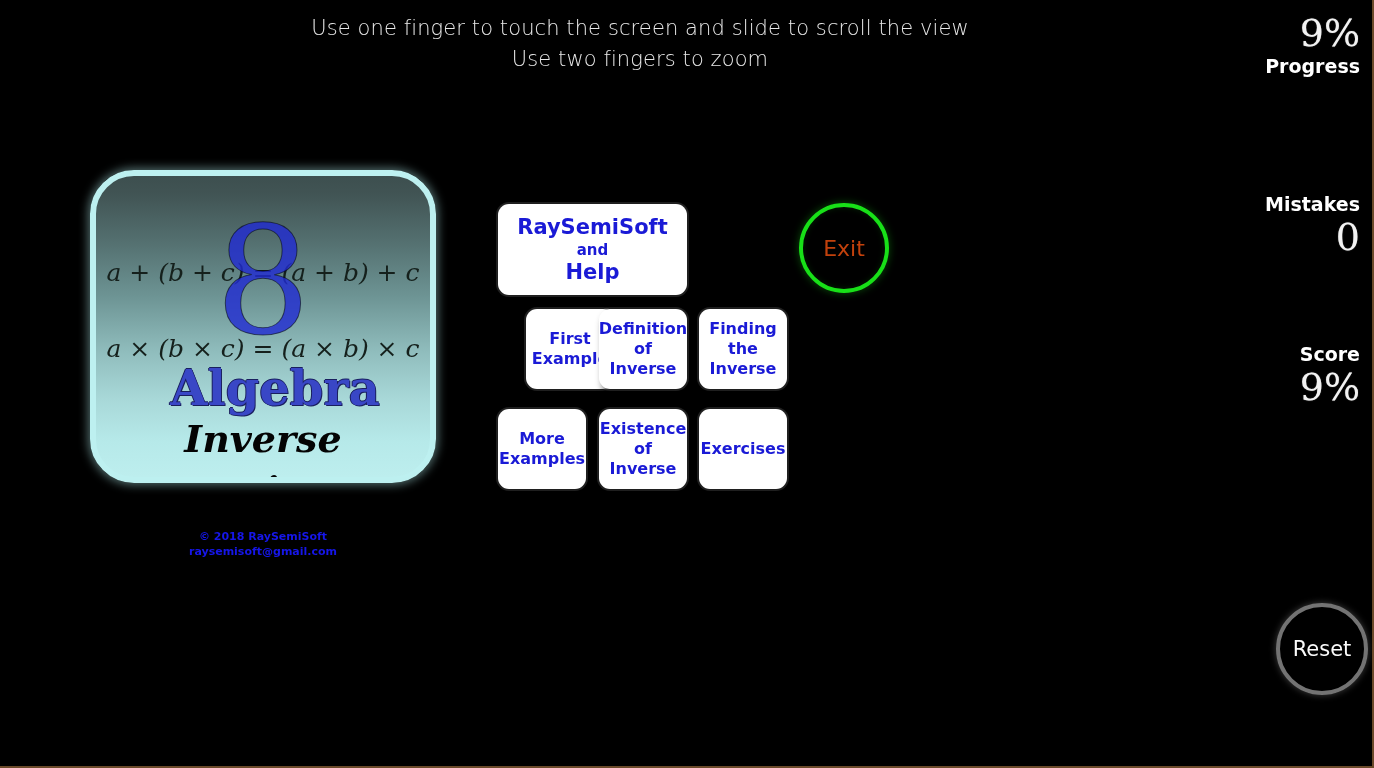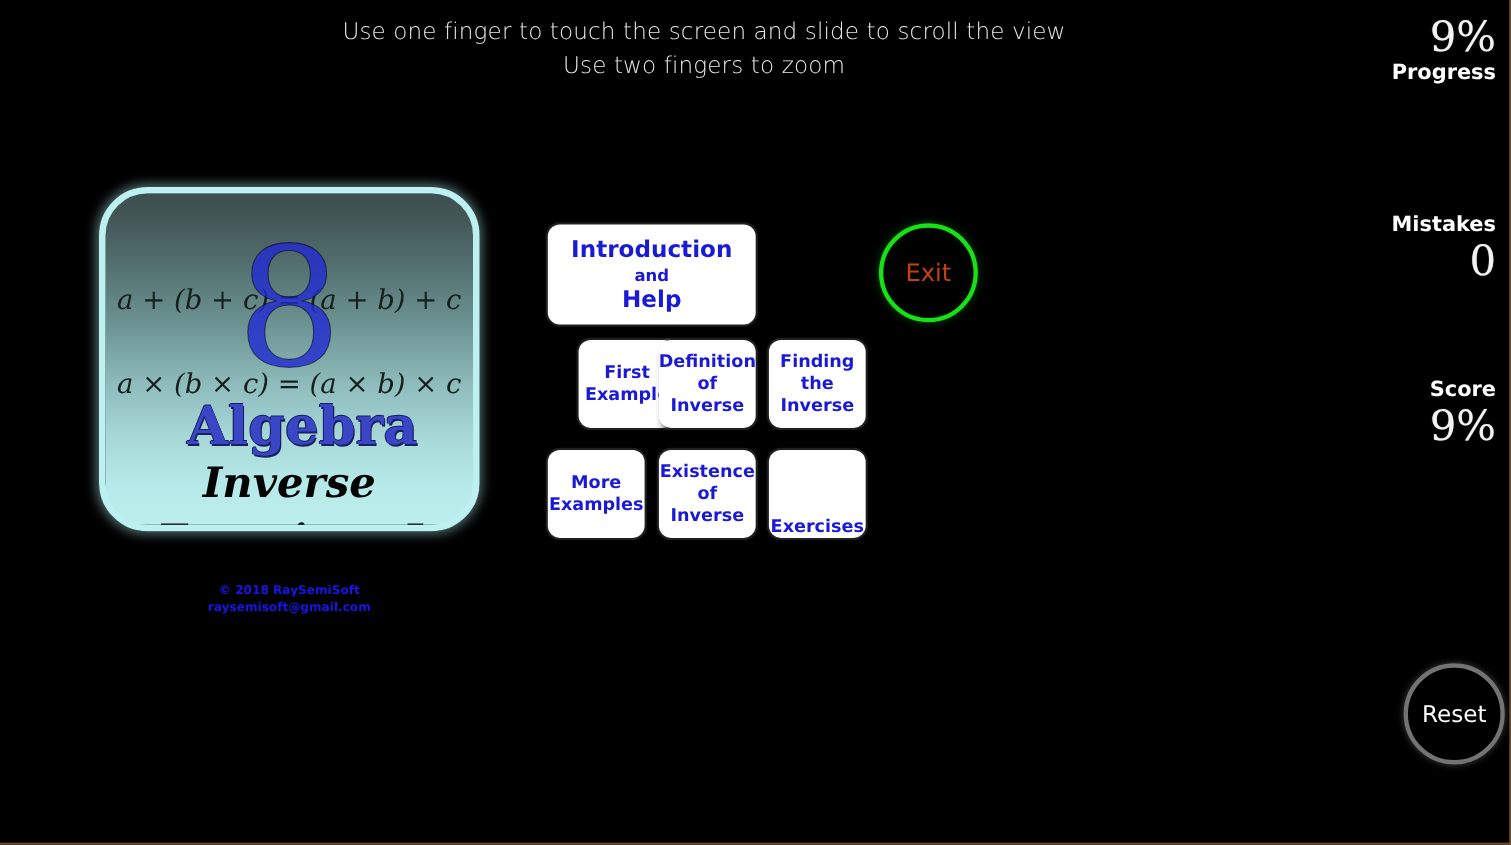--- a/index.html
+++ b/index.html
@@ -173,21 +173,21 @@
   }
   #btn-intro .big  { font-size: 21px; line-height: 25px; }
   #btn-intro .small{ font-size: 15px; line-height: 20px; }
 
   .grid-btn { width: 88px; height: 80px; font-size: 16px; line-height: 20px; }
   #btn-first-example  { left: 526px; top: 309px; }
   #btn-definition     { left: 599px; top: 309px; }
   #btn-finding        { left: 699px; top: 309px; text-align: center; }
   #btn-more-examples  { left: 498px; top: 409px; }
   #btn-existence      { left: 599px; top: 409px; }
-  #btn-exercises      { left: 699px; top: 409px; justify-content: flex-end; }
+  #btn-exercises      { left: 699px; top: 409px; }
   .grid-btn span { display: block; }
 
   
   .circle-btn {
     position: absolute;
     border-radius: 50%;
     display: flex;
     align-items: center;
     justify-content: center;
     font-family: "DejaVu Sans", sans-serif;
@@ -246,21 +246,21 @@
   <div id="card-subject">Algebra</div>
   <div id="card-title">Inverse Functions I</div>
 </div>
 
 <div id="copyright">
   <div>© 2018 RaySemiSoft</div>
   <div>raysemisoft@gmail.com</div>
 </div>
 
 <div class="menu-btn" id="btn-intro">
-  <span class="big">Introduction</span>
+  <span class="big">RaySemiSoft</span>
   <span class="small">and</span>
   <span class="big">Help</span>
 </div>
 
 <div class="menu-btn grid-btn" id="btn-first-example">
   <span>First</span>
   <span>Example</span>
 </div>
 
 <div class="menu-btn grid-btn" id="btn-definition">

